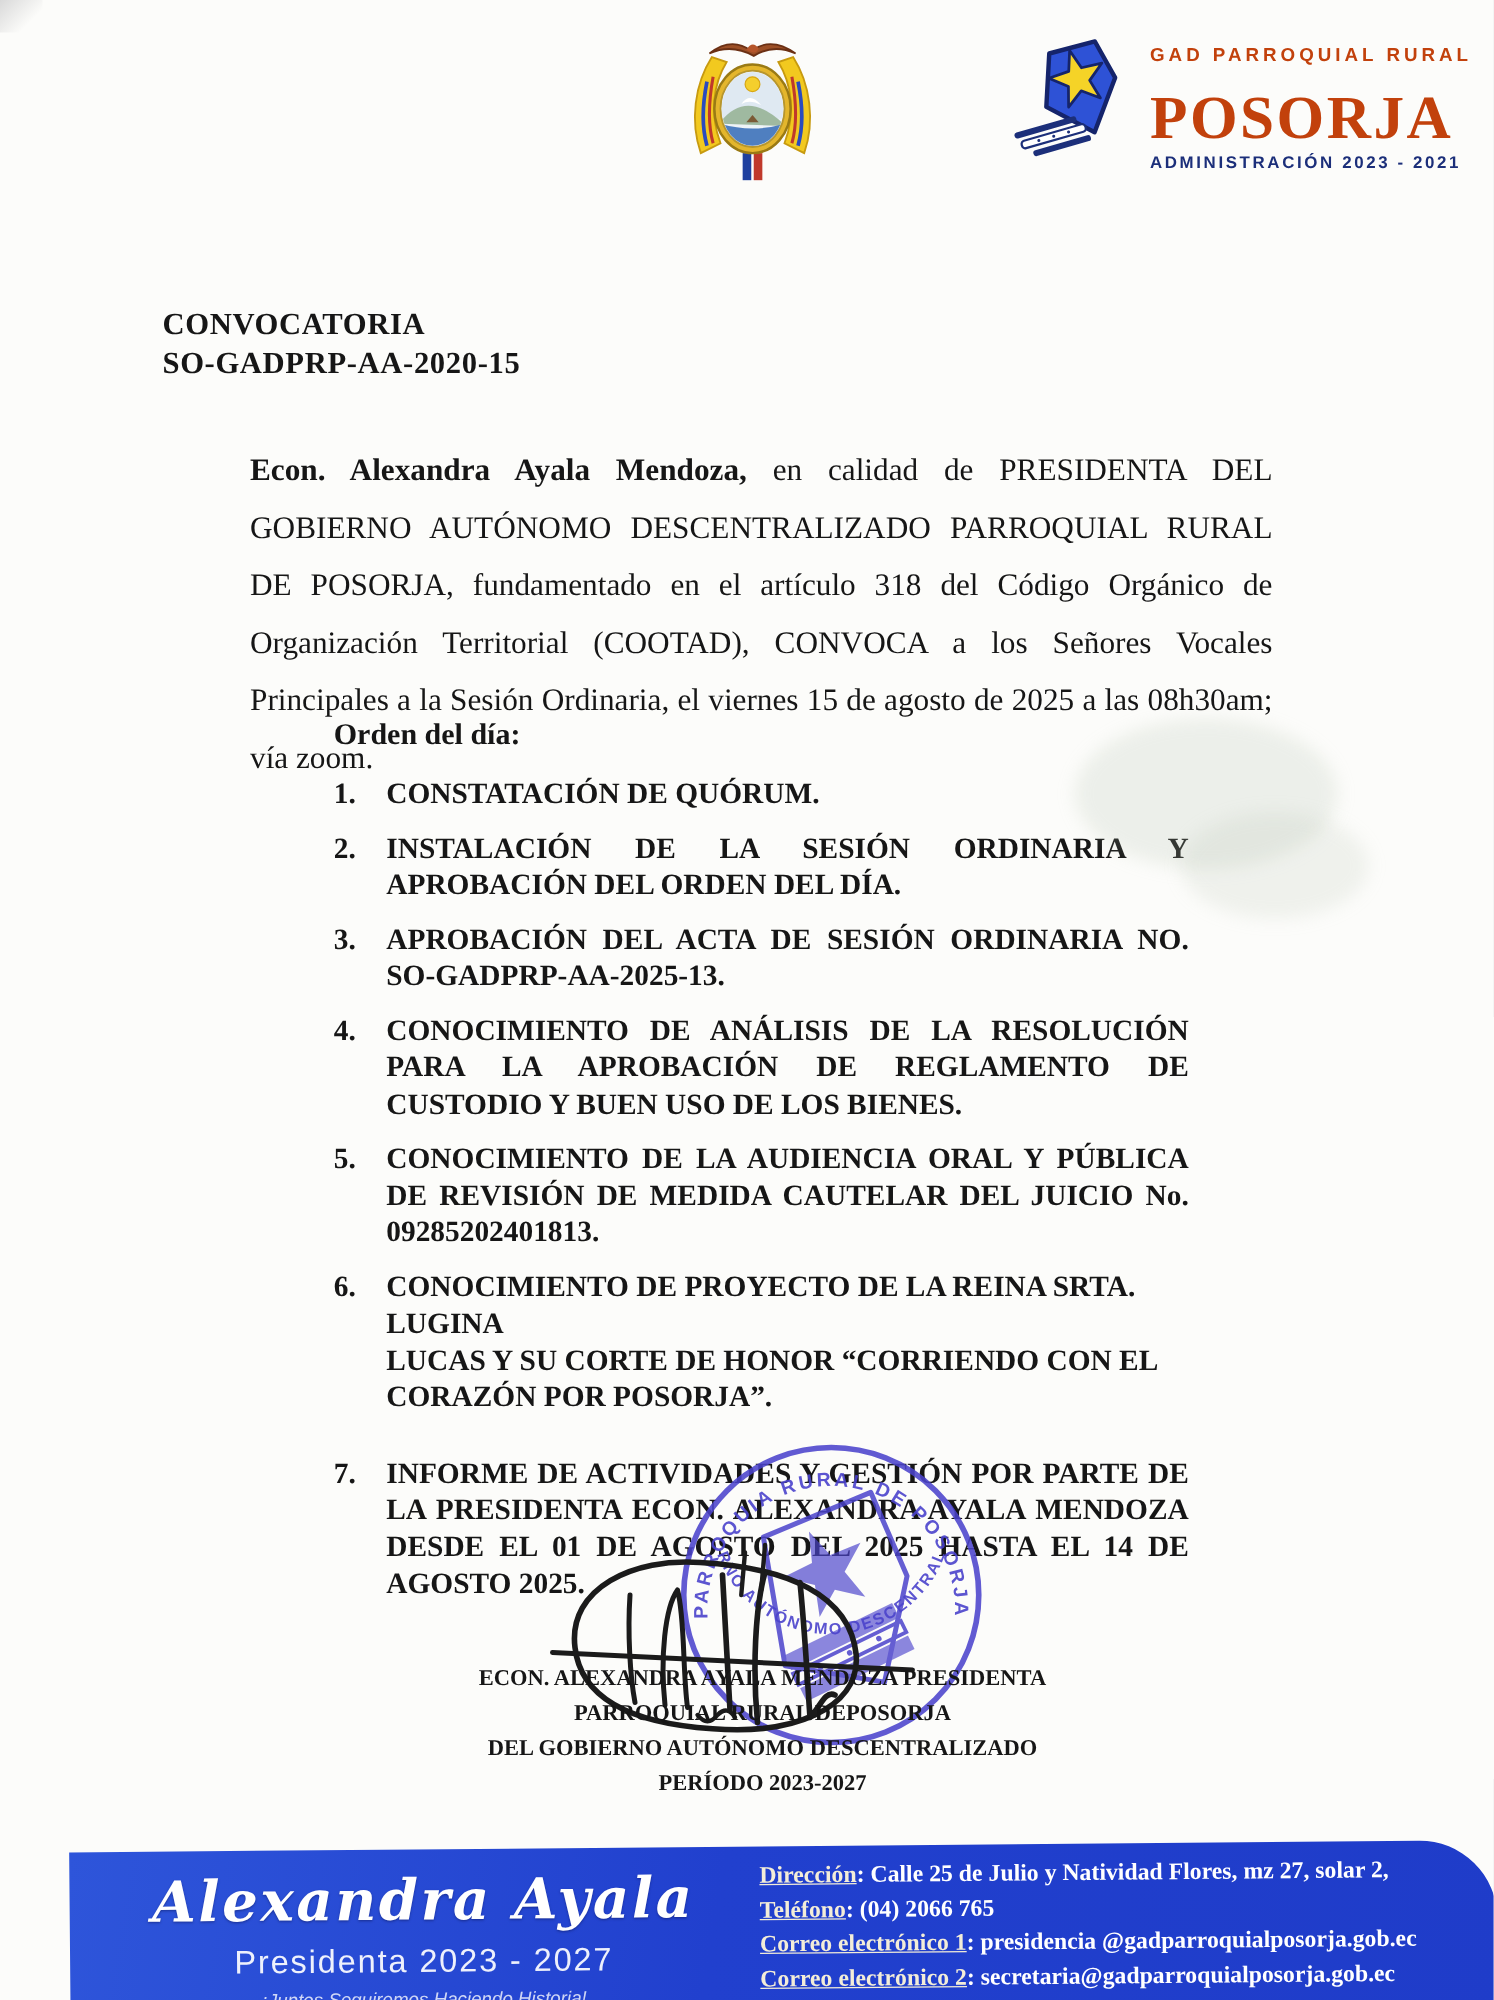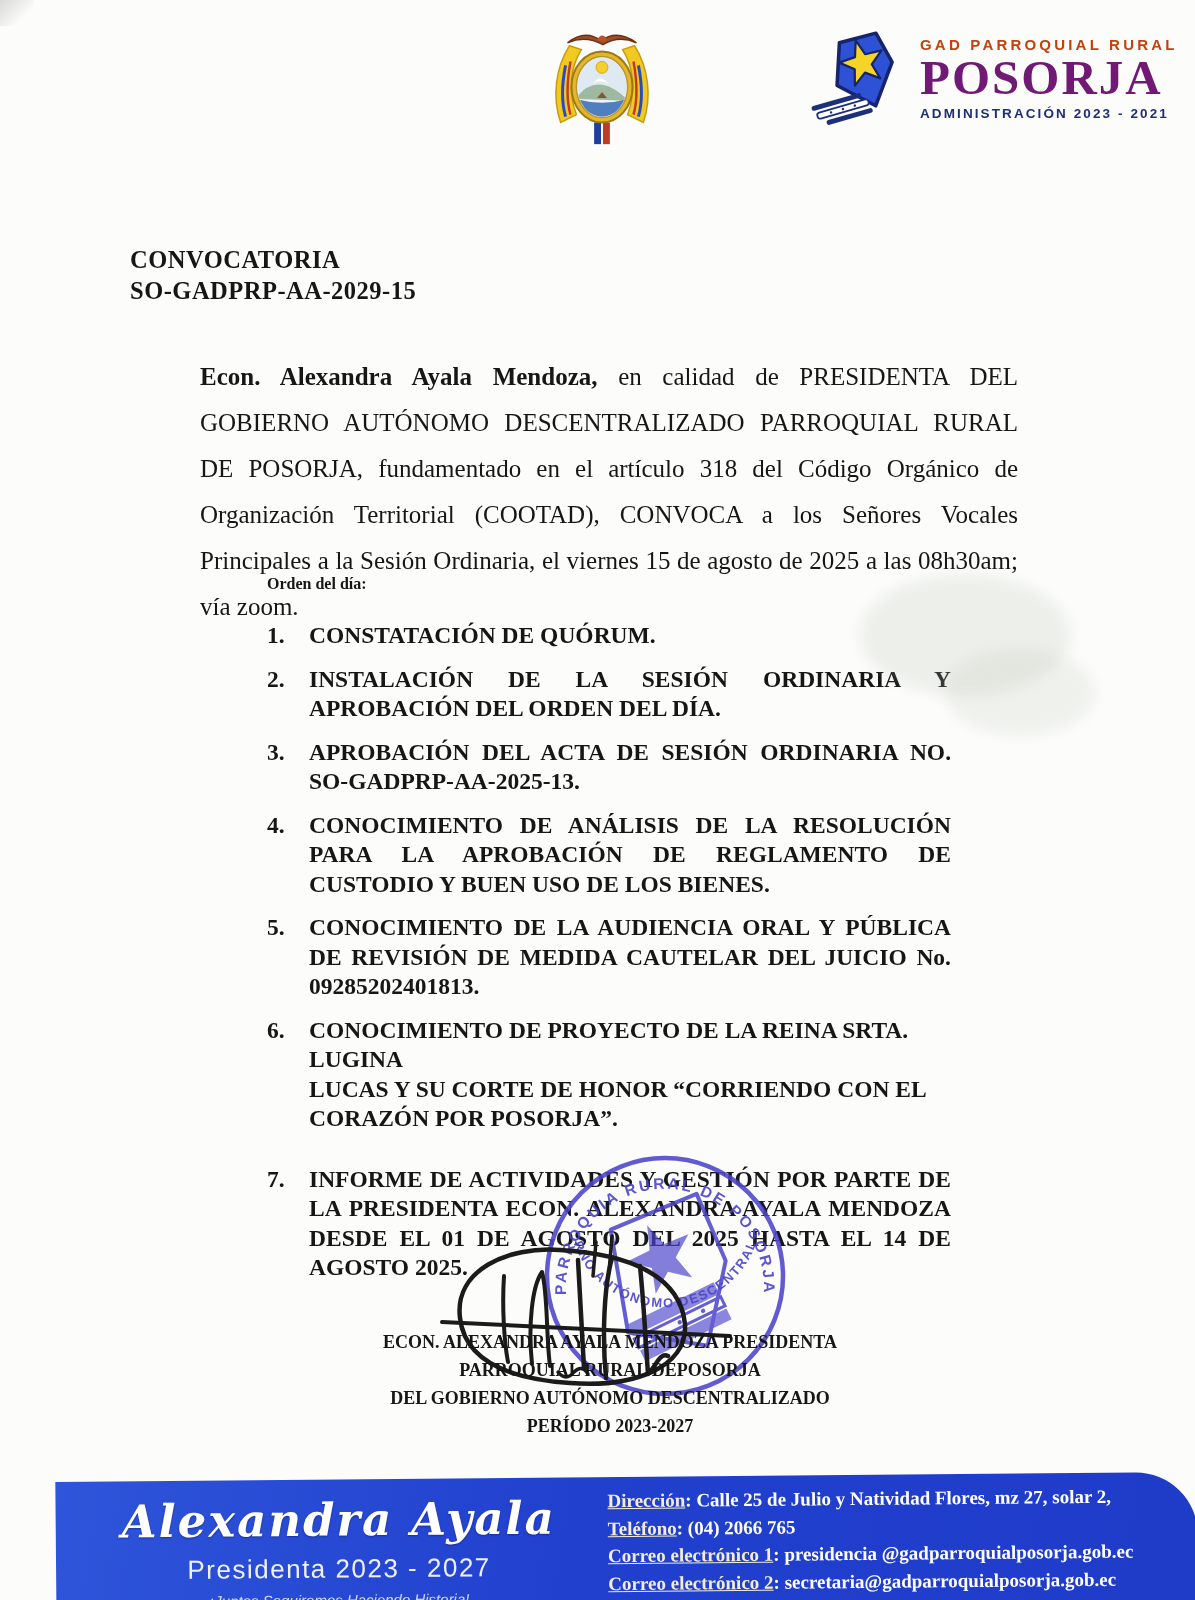--- a/index.html
+++ b/index.html
@@ -8,32 +8,32 @@
     background:#fcfcfa;overflow:hidden;
     font-family:"Liberation Serif",serif;color:#161616;
   }
   
   .coat{position:absolute;left:538px;top:24px;width:128px;height:132px;}
   .logo{position:absolute;left:808px;top:26px;display:flex;align-items:flex-start;}
   .logo-shield{width:106px;height:112px;flex:0 0 auto;}
   .logo-text{margin-left:6px;padding-top:10px;font-family:"Liberation Sans",sans-serif;}
   .logo-tagline{font-size:15px;font-weight:bold;letter-spacing:3.2px;color:#c2410c;}
   .logo-name{font-family:"Liberation Serif",serif;font-size:49px;font-weight:bold;
-    color:#701a75;letter-spacing:2px;line-height:.95;margin-top:2px;}
+    color:#c2410c;letter-spacing:2px;line-height:.95;margin-top:18px;}
   .logo-admin{font-size:13.5px;font-weight:bold;letter-spacing:2.1px;color:#1c2f7a;margin-top:4px;}
   .date-line{position:absolute;left:640px;top:163px;width:400px;text-align:right;font-size:26px;}
   
   .title-block{position:absolute;left:130px;top:246px;width:950px;text-align:left;}
   .doc-title{font-size:24.5px;font-weight:bold;letter-spacing:.5px;}
   .doc-code{font-size:24.5px;font-weight:bold;margin-top:3px;letter-spacing:.5px;}
   
   .body-par{position:absolute;left:200px;top:329px;width:818px;font-size:25px;
     line-height:46px;text-align:justify;}
   .body-par .lead{font-weight:bold;}
-  .agenda-head{position:absolute;left:267px;top:575px;font-size:16px;font-weight:bold;}
+  .agenda-head{position:absolute;left:267px;top:575px;font-size:24px;font-weight:bold;}
   .agenda{position:absolute;left:267px;top:621px;width:684px;list-style:none;margin:0;padding:0;}
   .agenda-item{position:relative;padding-left:42px;font-size:23.5px;font-weight:bold;
     line-height:29.5px;text-align:justify;margin-bottom:14px;}
   .agenda-item .num{position:absolute;left:0;top:0;}
   .agenda-item.preline{white-space:pre-line;text-align:left;}
   .agenda-item.gap-top{margin-top:31px;}
   
   .sig-art{position:absolute;left:428px;top:1126px;width:484px;height:304px;}
   .stamp-ring{fill:none;stroke:#4b43cc;stroke-width:4.5;opacity:.88;}
   .stamp-text{font-family:"Liberation Sans",sans-serif;font-weight:bold;fill:#4b43cc;opacity:.9;}
@@ -120,21 +120,21 @@
     <div class="logo-text">
       <div class="logo-tagline">GAD PARROQUIAL RURAL</div>
       <div class="logo-name">POSORJA</div>
       <div class="logo-admin">ADMINISTRACIÓN 2023 - 2021</div>
     </div>
   </div>
 
 
   <div class="title-block">
     <div class="doc-title">CONVOCATORIA</div>
-    <div class="doc-code">SO-GADPRP-AA-2029-15</div>
+    <div class="doc-code">SO-GADPRP-AA-2020-15</div>
   </div>
 
   <p class="body-par"><span class="lead">Econ. Alexandra Ayala Mendoza,</span><span> en calidad de PRESIDENTA DEL GOBIERNO AUTÓNOMO DESCENTRALIZADO PARROQUIAL RURAL DE POSORJA, fundamentado en el artículo 318 del Código Orgánico de Organización Territorial (COOTAD), CONVOCA a los Señores Vocales Principales a la Sesión Ordinaria, el viernes 15 de agosto de 2025 a las 08h30am; vía zoom.</span></p>
 
   <div class="agenda-head">Orden del día:</div>
   <ol class="agenda">
     <li class="agenda-item"><span class="num">1.</span><span class="itxt">CONSTATACIÓN DE QUÓRUM.</span></li>
     <li class="agenda-item"><span class="num">2.</span><span class="itxt">INSTALACIÓN DE LA SESIÓN ORDINARIA Y APROBACIÓN DEL ORDEN DEL DÍA.</span></li>
     <li class="agenda-item"><span class="num">3.</span><span class="itxt">APROBACIÓN DEL ACTA DE SESIÓN ORDINARIA NO. SO-GADPRP-AA-2025-13.</span></li>
     <li class="agenda-item"><span class="num">4.</span><span class="itxt">CONOCIMIENTO DE ANÁLISIS DE LA RESOLUCIÓN PARA LA APROBACIÓN DE REGLAMENTO DE CUSTODIO Y BUEN USO DE LOS BIENES.</span></li>

